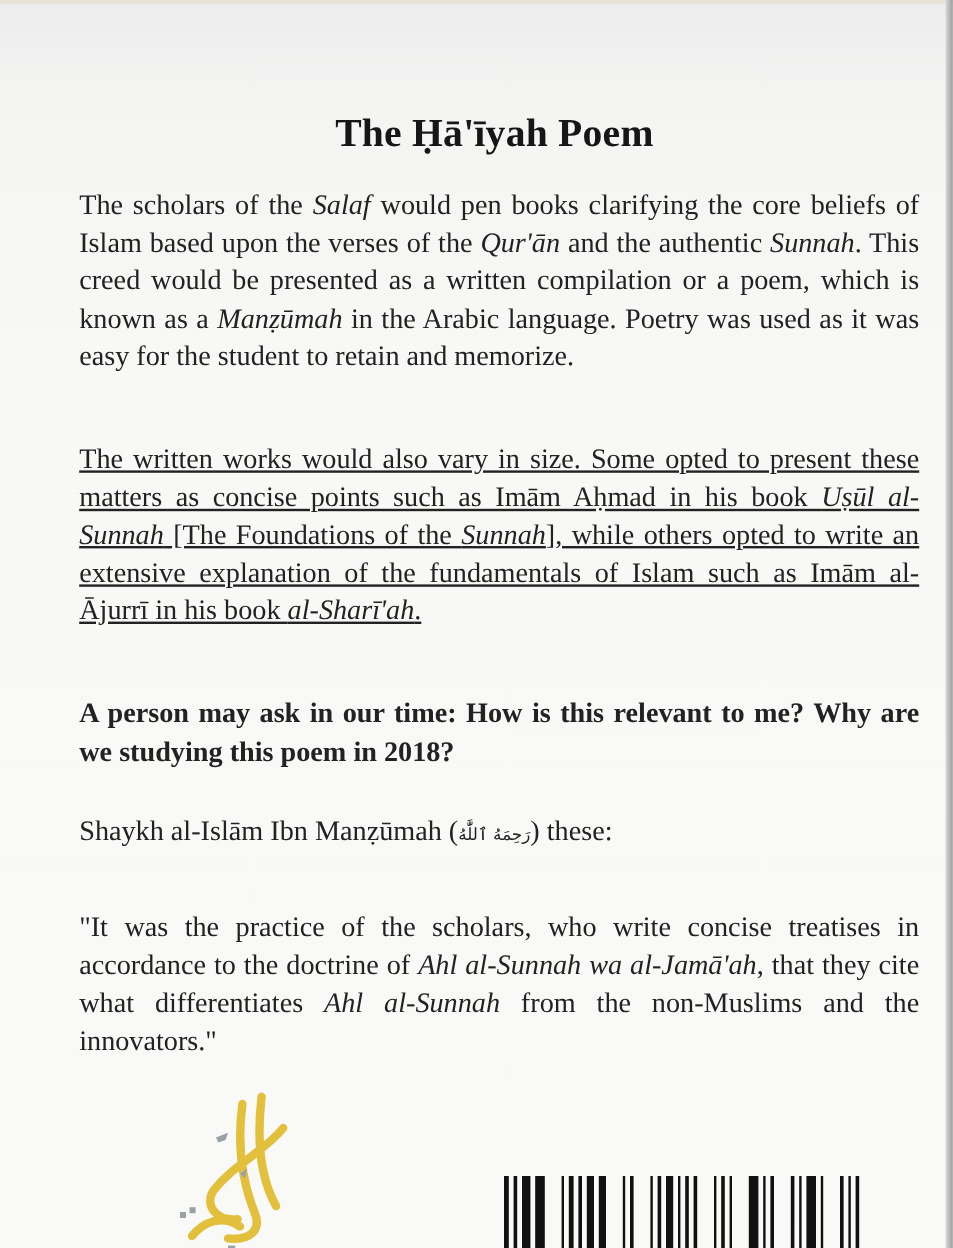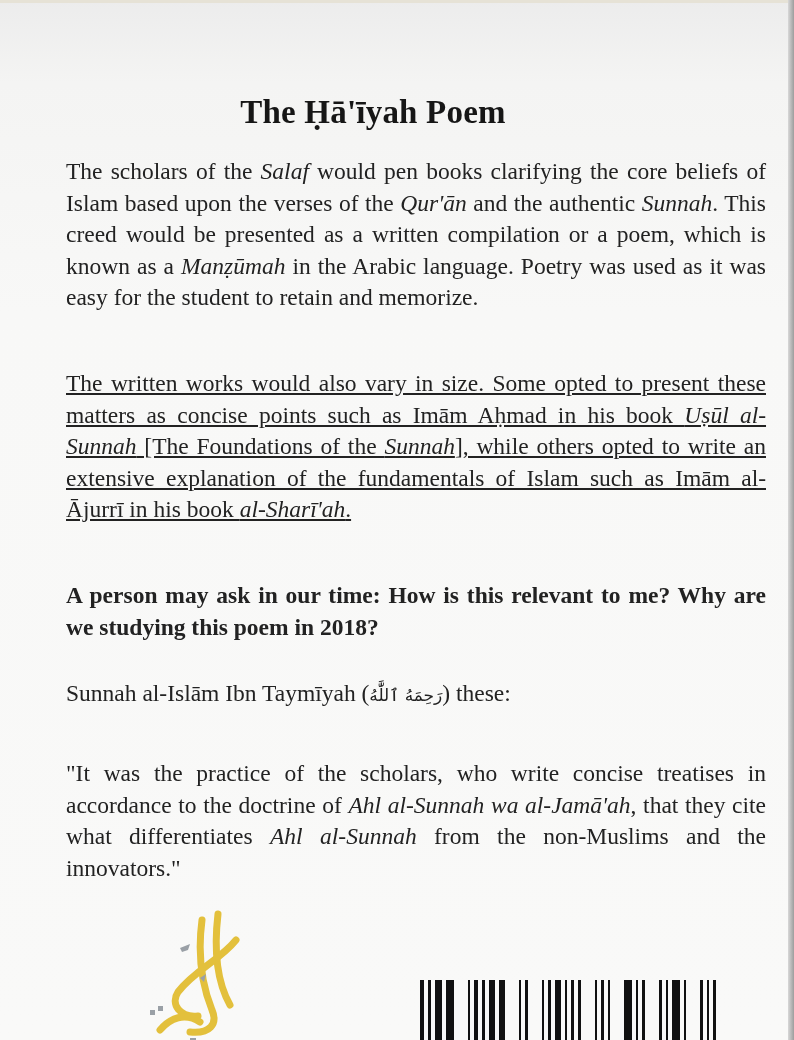--- a/index.html
+++ b/index.html
@@ -14,34 +14,34 @@
       position: absolute; top: 0; right: 0; width: 6px; height: 1040px;
       background: linear-gradient(90deg, #d8d8d8, #9d9d9d);
     }
     .top-edge {
       position: absolute; top: 0; left: 0; width: 794px; height: 3px;
       background: #e6e2d6;
     }
     .title {
       position: absolute; top: 72px; left: 0; width: 746px;
       text-align: center; font-size: 33px; font-weight: bold;
-      letter-spacing: 0.2px; color: #161616;
+      letter-spacing: 0.2px; color: #161616; padding-left: 39px;
     }
     .body-text {
       position: absolute; left: 66px; width: 700px;
       font-size: 23.5px; line-height: 31.5px; text-align: justify;
       color: #222;
     }
     .body-text p { margin: 0; }
     .p1 { top: 156px; }
     .p2 { top: 368px; text-decoration: underline; }
     .p3 { top: 580px; font-weight: bold; }
     .p4 { top: 678px; }
     .p5 { top: 758px; }
-    .ar { font-family: "DejaVu Sans", sans-serif; font-size: 17px; }
+    .ar { font-family: "DejaVu Sans", sans-serif; font-size: 14px; }
     i { font-style: italic; }
     .logo {
       position: absolute; left: 140px; top: 900px; width: 110px; height: 140px;
     }
     .barcode {
       position: absolute; left: 420px; top: 980px; width: 300px; height: 60px;
     }
   </style>
 </head>
 <body>
@@ -54,21 +54,21 @@
 <div class="body-text p1">
     <p><span>The scholars of the </span><i>Salaf</i><span> would pen books clarifying the core beliefs of Islam based upon the verses of the </span><i>Qur'ān</i><span> and the authentic </span><i>Sunnah</i><span>. This creed would be presented as a written compilation or a poem, which is known as a </span><i>Manẓūmah</i><span> in the Arabic language. Poetry was used as it was easy for the student to retain and memorize.</span></p>
   </div>
 <div class="body-text p2">
     <p><span>The written works would also vary in size. Some opted to present these matters as concise points such as Imām Aḥmad in his book </span><i>Uṣūl al-Sunnah</i><span> [The Foundations of the </span><i>Sunnah</i><span>], while others opted to write an extensive explanation of the fundamentals of Islam such as Imām al-Ājurrī in his book </span><i>al-Sharī'ah</i><span>.</span></p>
   </div>
 <div class="body-text p3">
     <p><span>A person may ask in our time: How is this relevant to me? Why are we studying this poem in 2018?</span></p>
   </div>
 <div class="body-text p4">
-    <p><span>Sunnah al-Islām Ibn Taymīyah (</span><span class="ar">رَحِمَهُ ٱللَّٰهُ</span><span>) these:</span></p>
+    <p><span>Shaykh al-Islām Ibn Manẓūmah (</span><span class="ar">رَحِمَهُ ٱللَّٰهُ</span><span>) these:</span></p>
   </div>
 <div class="body-text p5">
     <p><span>"It was the practice of the scholars, who write concise treatises in accordance to the doctrine of </span><i>Ahl al-Sunnah wa al-Jamā'ah</i><span>, that they cite what differentiates </span><i>Ahl al-Sunnah</i><span> from the non-Muslims and the innovators."</span></p>
   </div>
 
 <svg class="logo" viewBox="0 0 110 140">
   <g fill="none" stroke="#e3c03c" stroke-width="7" stroke-linecap="round">
     <path d="M62 20 C58 50, 60 80, 72 110 C78 124, 70 134, 50 132"></path>
     <path d="M78 14 C74 48, 76 80, 90 105"></path>
     <path d="M96 40 C80 60, 55 70, 38 92 C30 104, 40 118, 58 116"></path>

